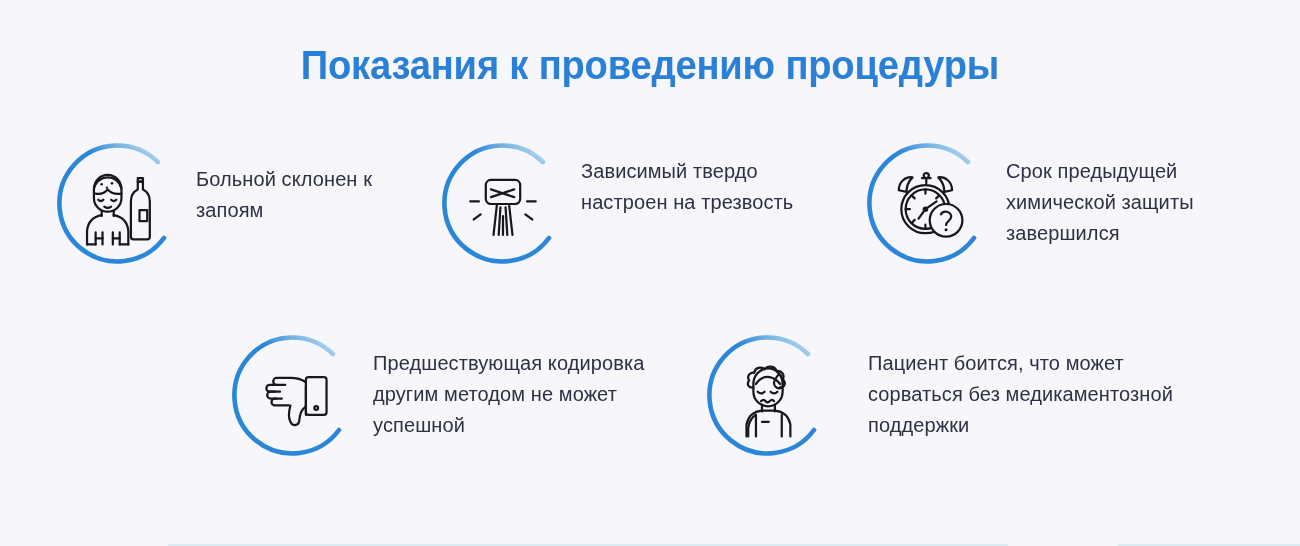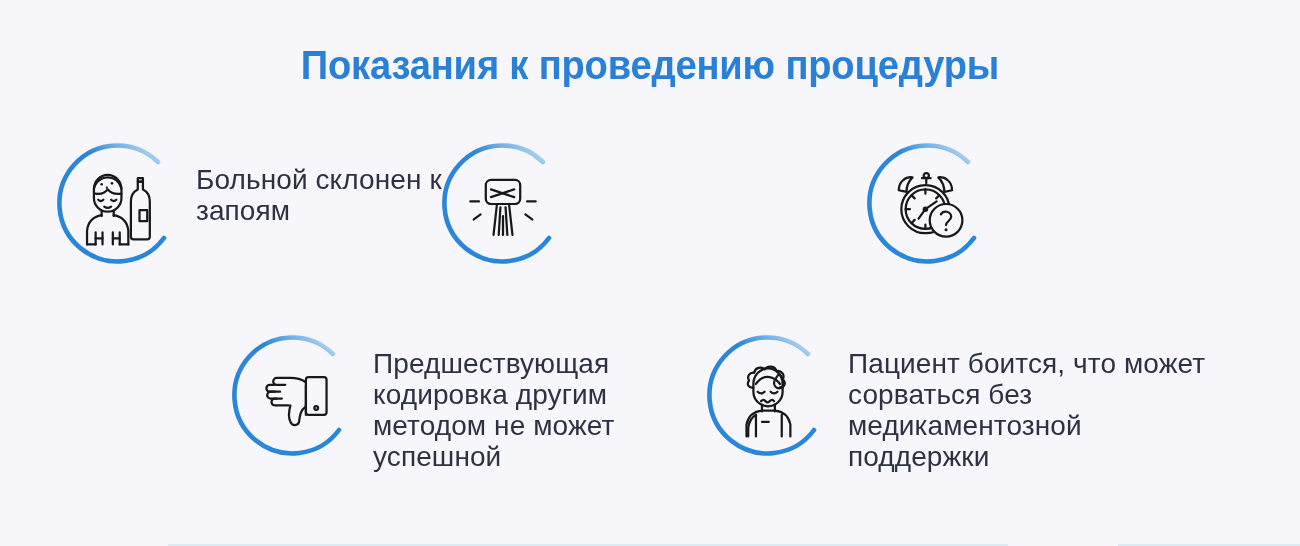--- a/index.html
+++ b/index.html
@@ -63,21 +63,21 @@
     align-items: flex-start;
     position: absolute;
   }
 
   
   .item-1 { left: 52px;  top: 0; width: 390px; }
   .item-2 { left: 437px; top: 0; width: 400px; }
   .item-3 { left: 862px; top: 0; width: 420px; }
   
   .item-4 { left: 227px; top: 0; width: 470px; }
-  .item-5 { left: 702px; top: 0; width: 520px; }
+  .item-5 { left: 702px; top: 0; width: 520px; gap: 20px; }
 
   .icon-wrap {
     position: relative;
     width: 132px;
     height: 132px;
     flex: 0 0 132px;
   }
 
   .ring {
     position: absolute;
@@ -91,21 +91,21 @@
     position: absolute;
     left: 50%;
     top: 50%;
     transform: translate(-50%, -50%);
     width: 86px;
     height: 86px;
   }
 
   .label {
     color: #2d3142;
-    font-size: 28px;
+    font-size: 20px;
     line-height: 31px;
     padding-top: 26px;
     margin-left: 12px;
     letter-spacing: 0.1px;
   }
   .item-2 .label { padding-top: 18px; }
   .item-3 .label { padding-top: 18px; }
   .item-4 .label { padding-top: 18px; margin-left: 14px; }
   .item-5 .label { padding-top: 18px; margin-left: 14px; }
 
@@ -209,20 +209,21 @@
             <path d="M53 54 l2 32"></path>
             <path d="M50 64 v22"></path>
 
             <path d="M12 47 h10"></path>
             <path d="M78 47 h10"></path>
             <path d="M16 68 l8 -6"></path>
             <path d="M84 68 l-8 -6"></path>
           </g>
         </svg>
       </div>
+      <div class="label">Зависимый твердо настроен на трезвость</div>
     </div>
 
     <div class="item item-3">
       <div class="icon-wrap">
         <svg class="ring" viewBox="0 0 132 132">
           <defs>
             <linearGradient id="g3" x1="0.25" y1="1" x2="1" y2="0">
               <stop offset="0" stop-color="#2a86d8"></stop>
               <stop offset="0.62" stop-color="#2a86d8"></stop>
               <stop offset="0.88" stop-color="#9ccaeb"></stop>
@@ -255,20 +256,21 @@
             <path d="M47 56 l13 -9"></path>
             <path d="M47 56 l-8 11"></path>
             <circle cx="47" cy="56" r="3.2" fill="#16181d" stroke="none"></circle>
 
             <circle cx="71" cy="69" r="19" fill="#f7f6fb"></circle>
             <path d="M65 62 a6.5 6.5 0 0 1 12 2.5 c0 5 -6 5.5 -6 10"></path>
             <circle cx="71" cy="80" r="1.8" fill="#16181d" stroke="none"></circle>
           </g>
         </svg>
       </div>
+      <div class="label">Срок предыдущей химической защиты завершился</div>
     </div>
   </div>
 
   <div class="row" id="row-bottom">
 
     <div class="item item-4">
       <div class="icon-wrap">
         <svg class="ring" viewBox="0 0 132 132">
           <defs>
             <linearGradient id="g4" x1="0.25" y1="1" x2="1" y2="0">

